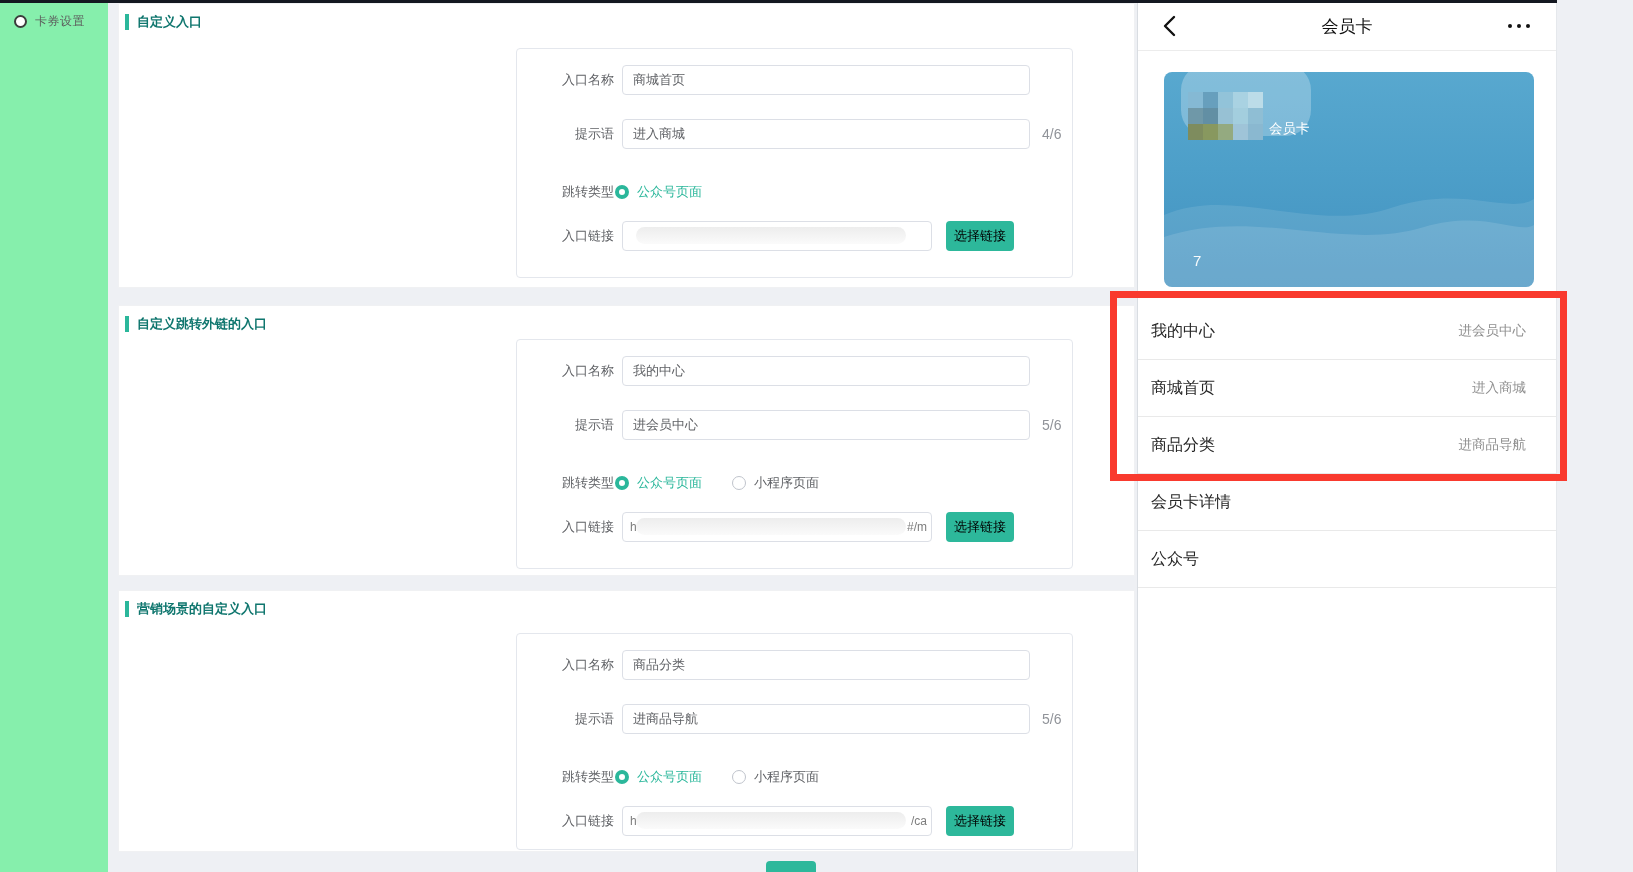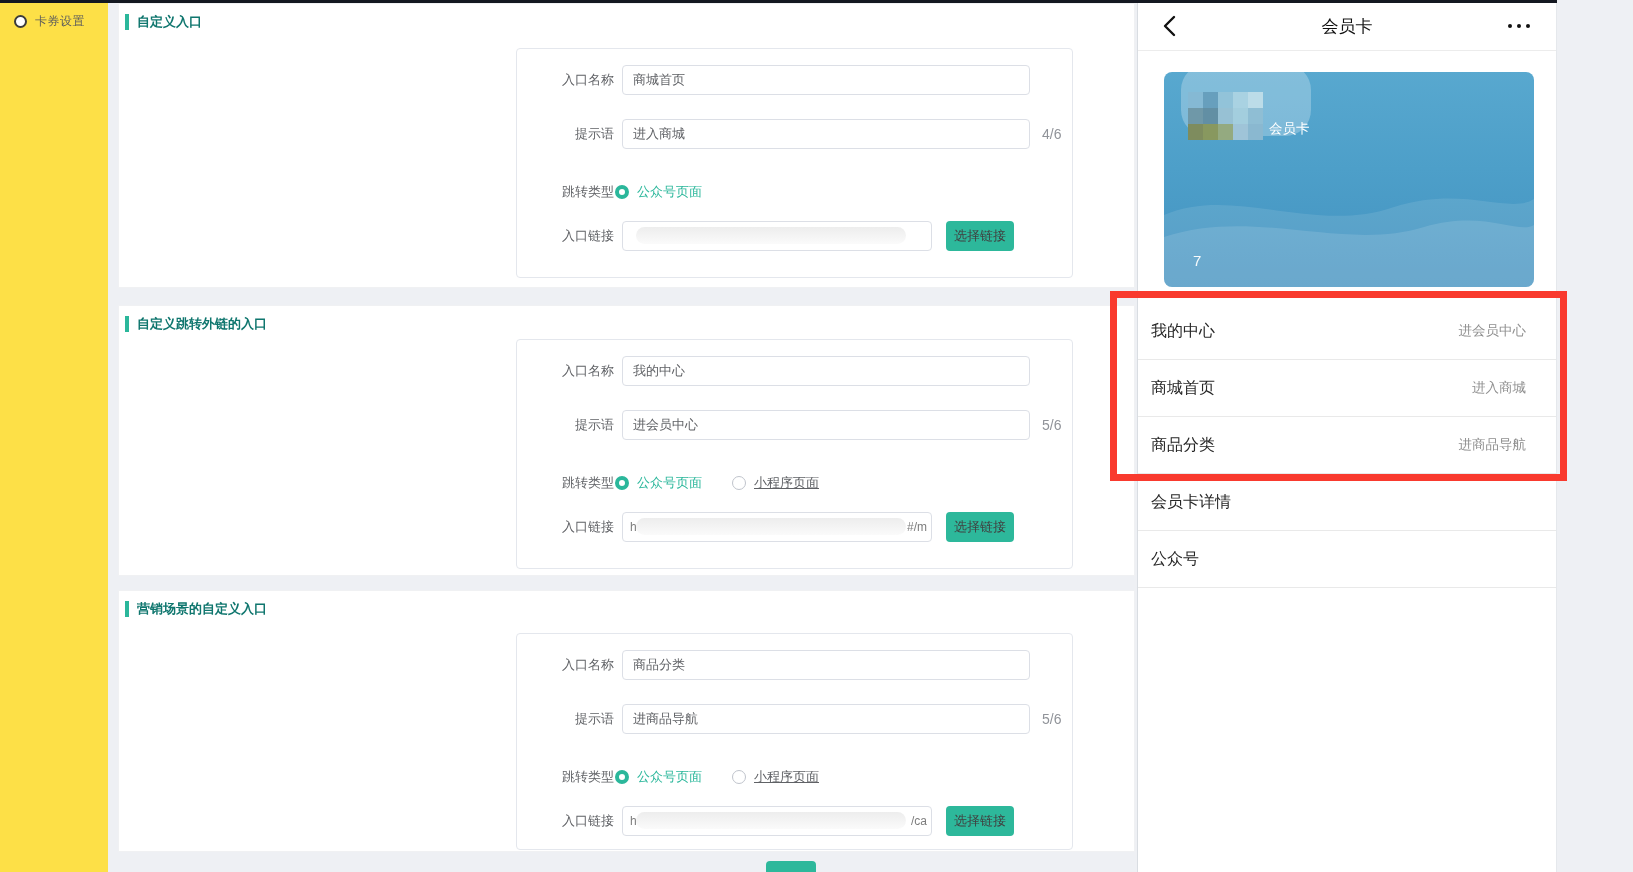--- a/index.html
+++ b/index.html
@@ -5,21 +5,21 @@
   html,body{margin:0;padding:0;}
   body{
     width:1633px;height:872px;position:relative;overflow:hidden;
     background:#eef0f4;
     font-family:"Liberation Sans","DejaVu Sans",sans-serif;
     -webkit-font-smoothing:antialiased;
   }
   .top-dark{position:absolute;left:0;top:0;width:1557px;height:3px;background:#141821;}
 
   
-  .sidebar{position:absolute;left:0;top:3px;width:108px;height:869px;background:#fde047;}
+  .sidebar{position:absolute;left:0;top:3px;width:108px;height:869px;background:#86efac;}
   .side-item{position:absolute;left:14px;top:10px;display:flex;align-items:center;cursor:pointer;}
   .radio-ring{width:9px;height:9px;border:2px solid #3c3c3c;border-radius:50%;background:#fff;}
   .side-label{margin-left:8px;font-size:12px;color:#5c5c5c;letter-spacing:.5px;}
 
   
   .section{position:absolute;left:118px;width:1017px;background:#fff;border:1px solid #f0f1f3;box-sizing:border-box;}
   #sec1{top:3px;height:285px;}
   #sec2{top:305px;height:271px;}
   #sec3{top:590px;height:262px;}
   .sec-bar{position:absolute;left:6px;top:10px;width:4px;height:16px;background:#2bb79b;}
@@ -38,30 +38,30 @@
     font-family:"Liberation Sans","DejaVu Sans",sans-serif;}
   .w-reg{width:408px;}
   .counter{position:absolute;left:525px;top:0;line-height:30px;font-size:14px;color:#909399;}
 
   .radio-group{position:absolute;left:98px;top:0;height:20px;display:flex;align-items:center;}
   .radio{width:14px;height:14px;border-radius:50%;box-sizing:border-box;cursor:pointer;flex:0 0 auto;}
   .radio.sel{border:4px solid #2bb79b;background:#fff;}
   .radio.unsel{border:1px solid #c0c4cc;background:#fff;}
   .radio-lbl{margin-left:8px;font-size:13px;cursor:pointer;}
   .radio-lbl.sel{color:#2bb79b;}
-  .radio-lbl.unsel{color:#606266;text-decoration:underline;}
+  .radio-lbl.unsel{color:#606266;}
   .opt2{margin-left:30px;display:flex;align-items:center;}
 
   .link-wrap{position:absolute;left:105px;top:0;width:310px;height:30px;}
   .link-wrap .txt-input{left:0;width:310px;}
   .blur-strip{position:absolute;left:14px;right:26px;top:6px;height:17px;border-radius:9px;
     background:linear-gradient(180deg,#ebebeb,#fafafa);opacity:.9;pointer-events:none;}
   .frag-l{position:absolute;left:8px;top:0;line-height:30px;font-size:12px;color:#7d7d7d;pointer-events:none;}
   .frag-r{position:absolute;right:5px;top:0;line-height:30px;font-size:12px;color:#7d7d7d;pointer-events:none;}
-  .choose-btn{position:absolute;left:429px;top:0;width:68px;height:30px;background:#2db89b;color:#404040;
+  .choose-btn{position:absolute;left:429px;top:0;width:68px;height:30px;background:#2db89b;color:#000000;
     font-size:13px;border:none;border-radius:4px;cursor:pointer;font-family:"Liberation Sans","DejaVu Sans",sans-serif;}
 
   .save-sliver{position:absolute;left:766px;top:861px;width:50px;height:11px;background:#2db89b;
     border-radius:4px 4px 0 0;border:none;cursor:pointer;}
 
   
   .phone{position:absolute;left:1137px;top:3px;width:420px;height:869px;background:#fff;
     border-left:1px solid #d9dde2;border-right:1px solid #e5e8ec;box-sizing:border-box;padding-left:10px;}
   .p-header{position:absolute;left:0;top:0;width:100%;height:47px;border-bottom:1px solid #ececec;background:#fff;}
   .back-ic{position:absolute;left:24px;top:12px;width:14px;height:22px;cursor:pointer;}

